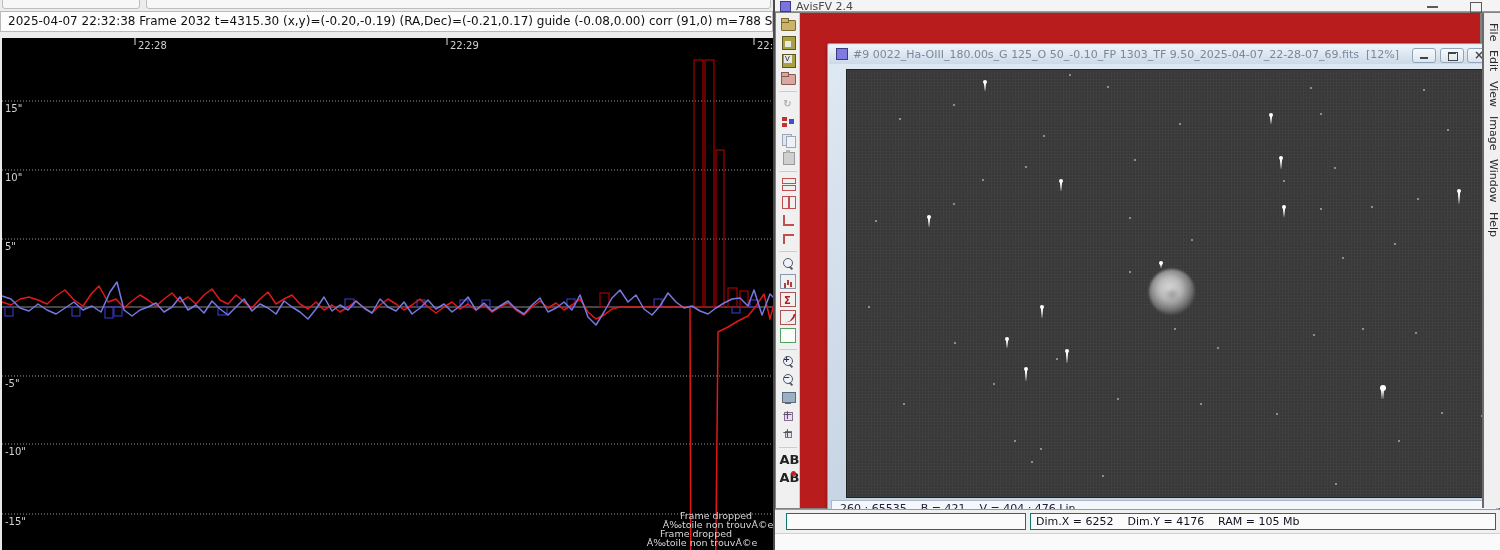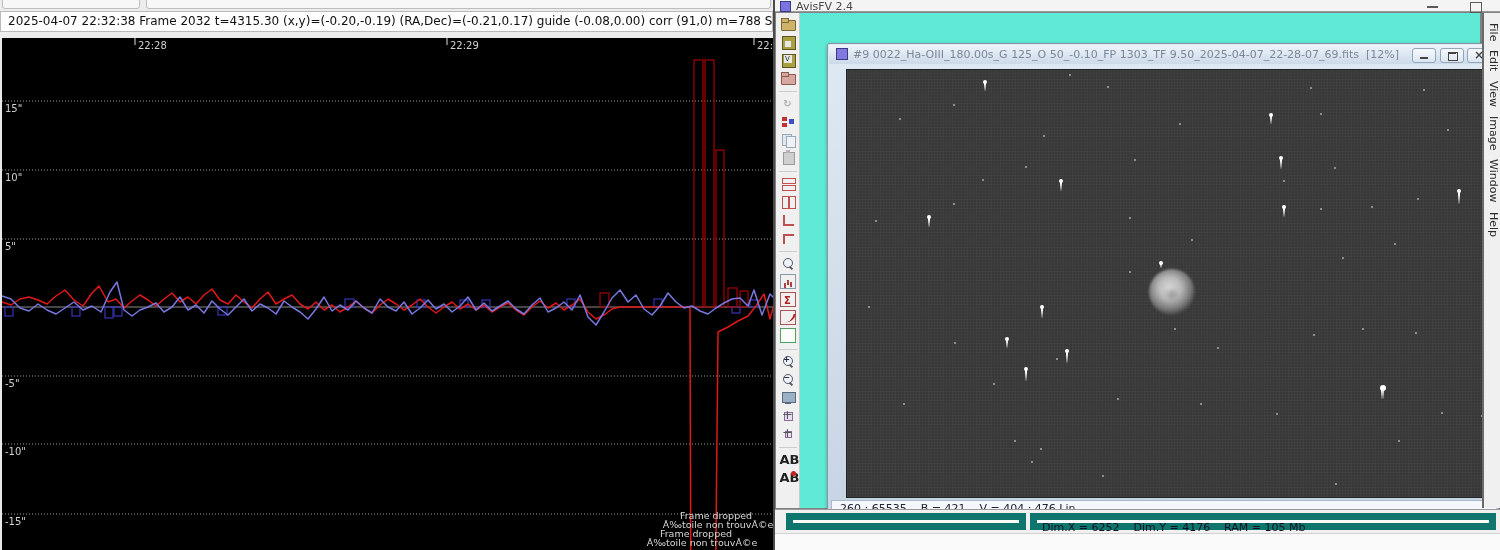--- a/index.html
+++ b/index.html
@@ -87,21 +87,21 @@
   .ic-pan::before, .ic-pan2::before { content:""; position:absolute; left:4px; top:4px; width:7px; height:7px;
     border:1px solid #8a6a9a; background:#e8e0ee; }
   .ic-pan::after, .ic-pan2::after { content:"+"; position:absolute; left:0; top:0; width:16px; height:15px;
     font-size:13px; line-height:14px; color:#555; }
   .ic-pan2::before { width:5px; height:5px; left:5px; top:5px; }
   .ic-abc, .ic-abc-red { font-size:13px; font-weight:bold; color:#222; letter-spacing:0; }
   .ic-abc-red::after { content:""; position:absolute; right:0px; top:1px; width:5px; height:5px;
     background:#cc2020; border-radius:50%; }
 
   
-  #av-mdi { position:absolute; left:25px; top:13px; width:680px; height:495px; background:#5eead4; }
+  #av-mdi { position:absolute; left:25px; top:13px; width:680px; height:495px; background:#b91c1c; }
 
   
   #av-menu { position:absolute; left:707px; top:13px; width:20px; height:495px; background:#f0f0f0;
     border-left:2px solid #6a6a6a; padding-top:10px; }
   .menu-item { writing-mode:vertical-lr; font-size:11px; color:#2a2a2a; margin:0 auto 9px auto;
     display:block; text-align:left; }
 
   
   #img-window { position:absolute; left:27px; top:30px; width:672px; height:475px;
     background:linear-gradient(#dfe9f3,#c7d4e3); border:1px solid #8796a8; border-radius:2px;
@@ -139,21 +139,21 @@
   .streak.big { width:3px; }
   .streak.big::before { width:6px; height:6px; left:-1.5px; }
 
   
   #img-statusbar { position:absolute; left:3px; top:456px; width:666px; height:17px; background:#f4f8fc;
     border:1px solid #aab8c8; font-size:11px; line-height:15px; color:#223; padding-left:8px; white-space:pre; }
 
   
   #av-status-wrap { position:absolute; left:0; top:509px; width:727px; height:24px; background:#f0f0f0;
     border-top:1px solid #9a9a9a; }
-  .status-panel { position:absolute; top:3px; height:17px; background:#fbfbfb; border:7px solid #0f766e;
+  .status-panel { position:absolute; top:3px; height:17px; background:#fbfbfb; border:1px solid #0f766e;
     font-size:11px; line-height:15px; color:#112; padding-left:5px; white-space:pre; }
   #status-panel-1 { left:11px; width:240px; }
   #status-panel-2 { left:255px; width:466px; }
   #av-bottom-strip { position:absolute; left:0; top:533px; width:727px; height:17px; background:#fafafa;
     border-top:1px solid #d0d0d0; }
 </style>
 </head>
 <body>
 
 <div id="screen">

